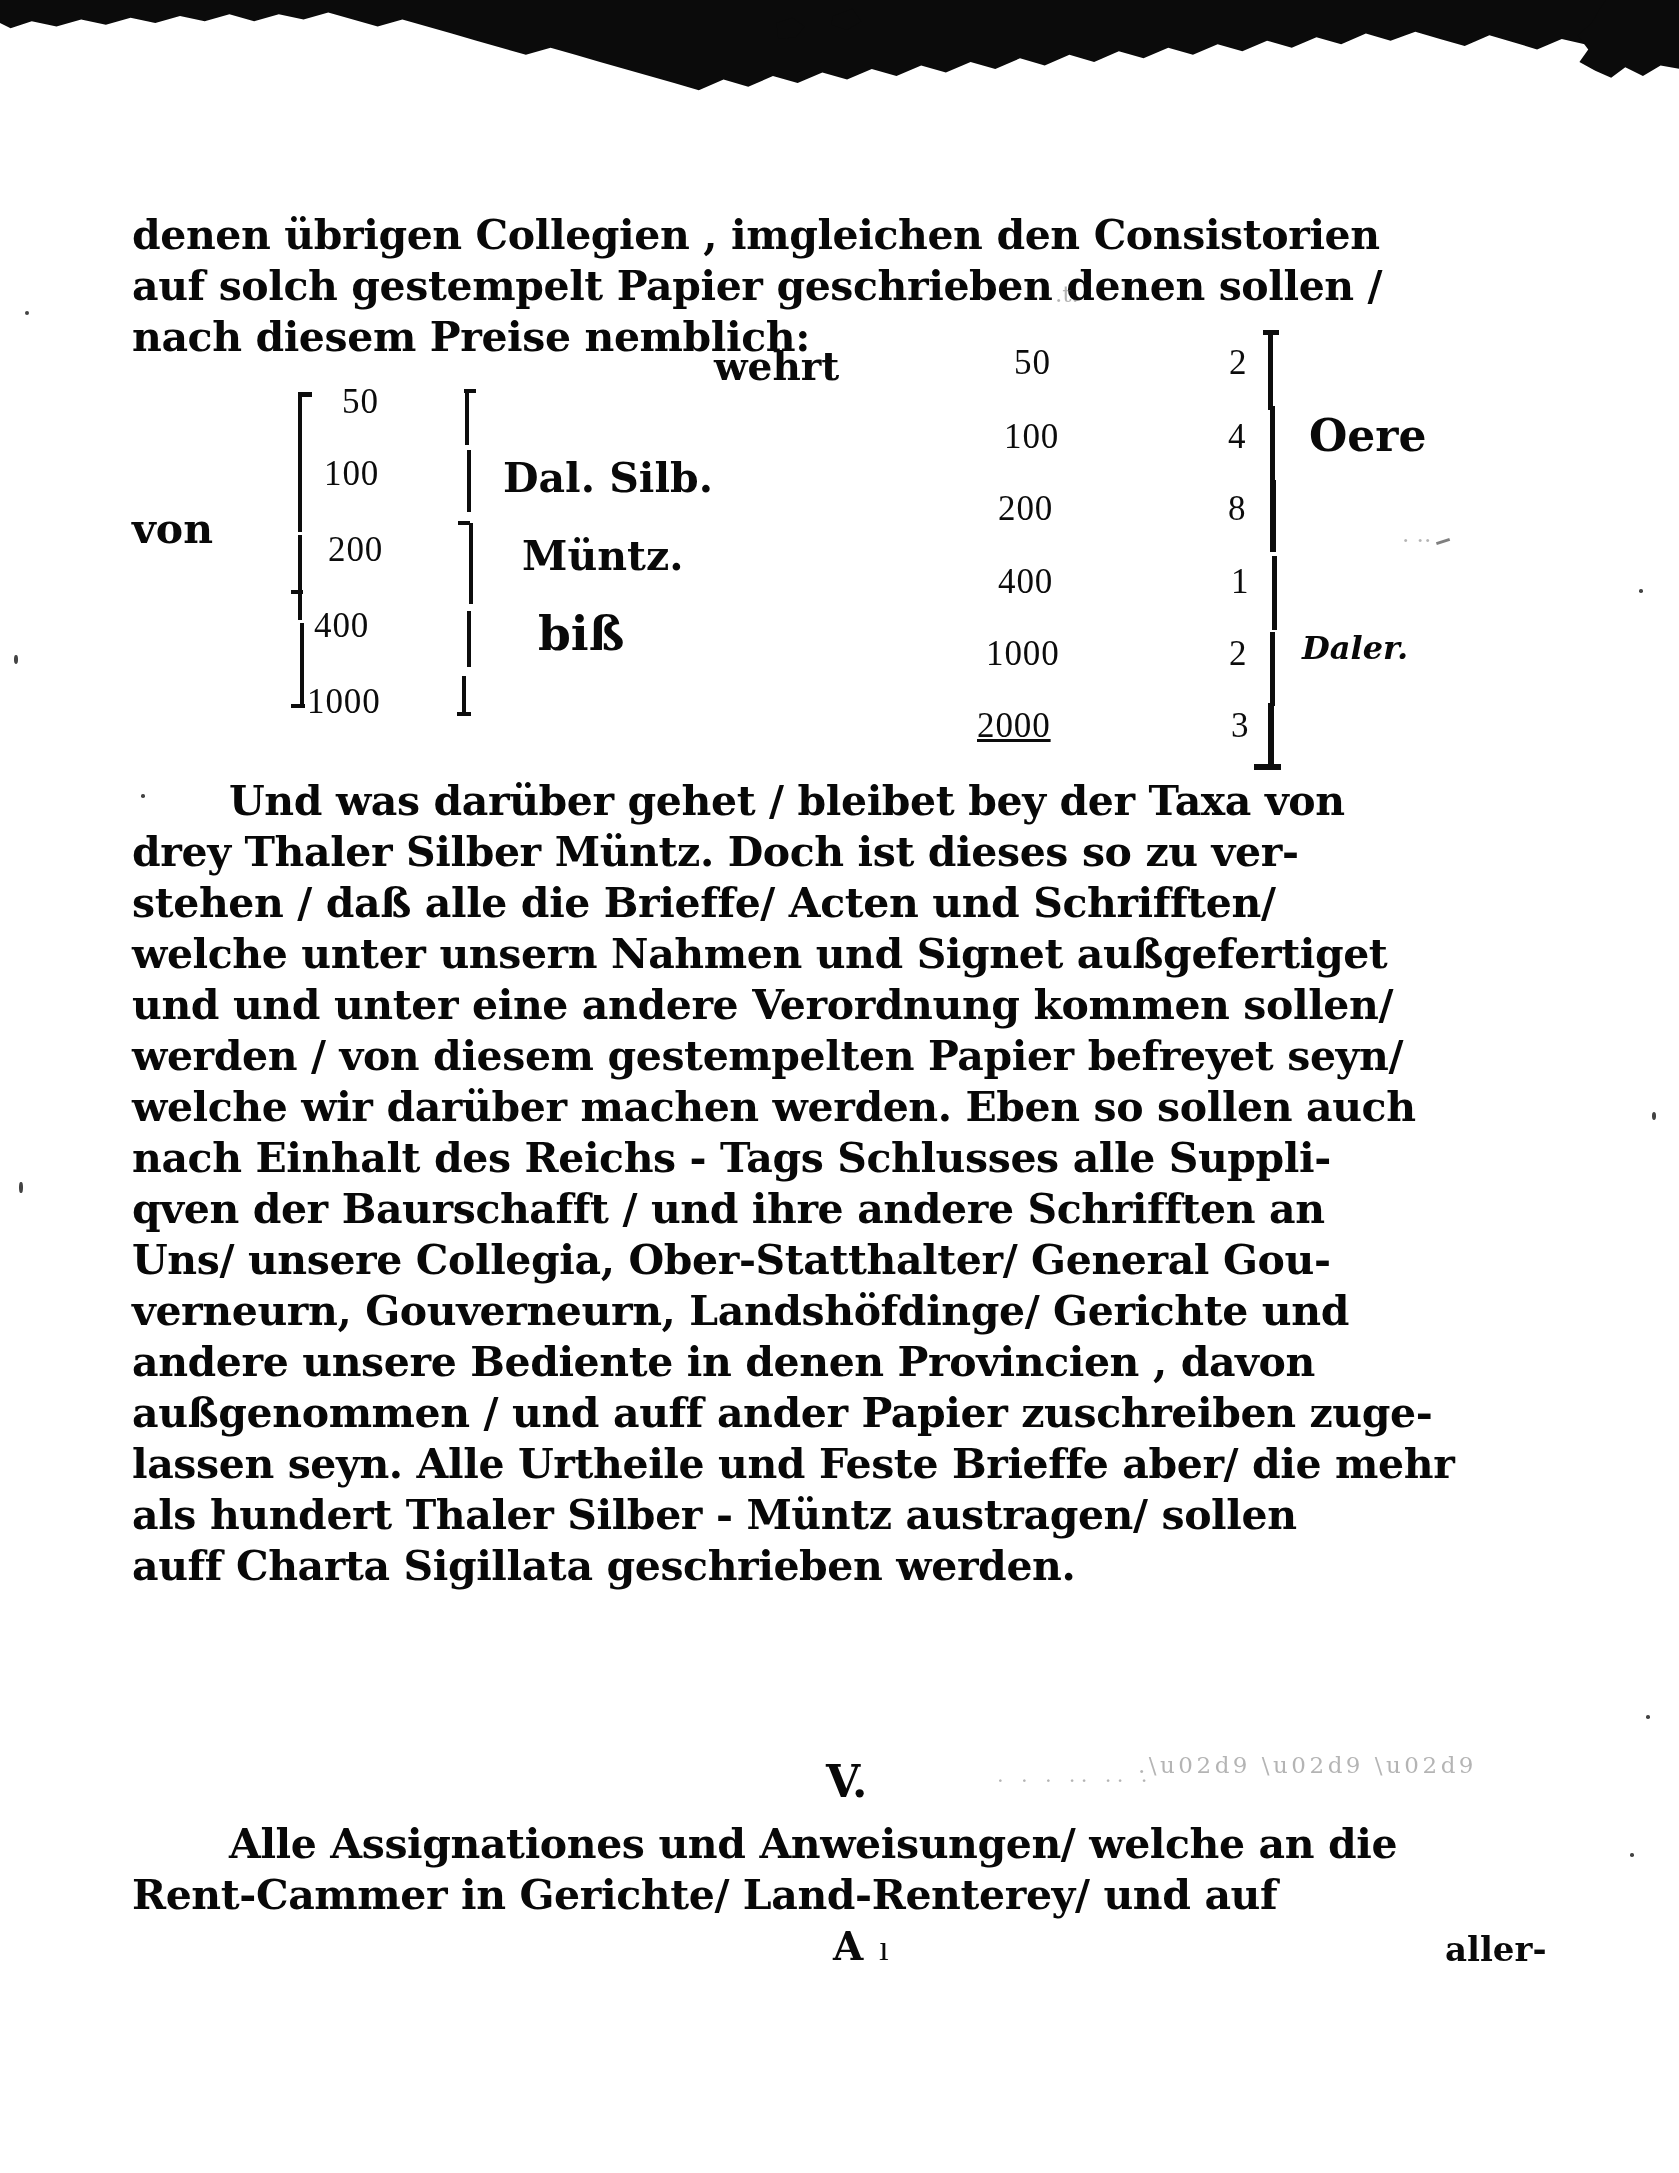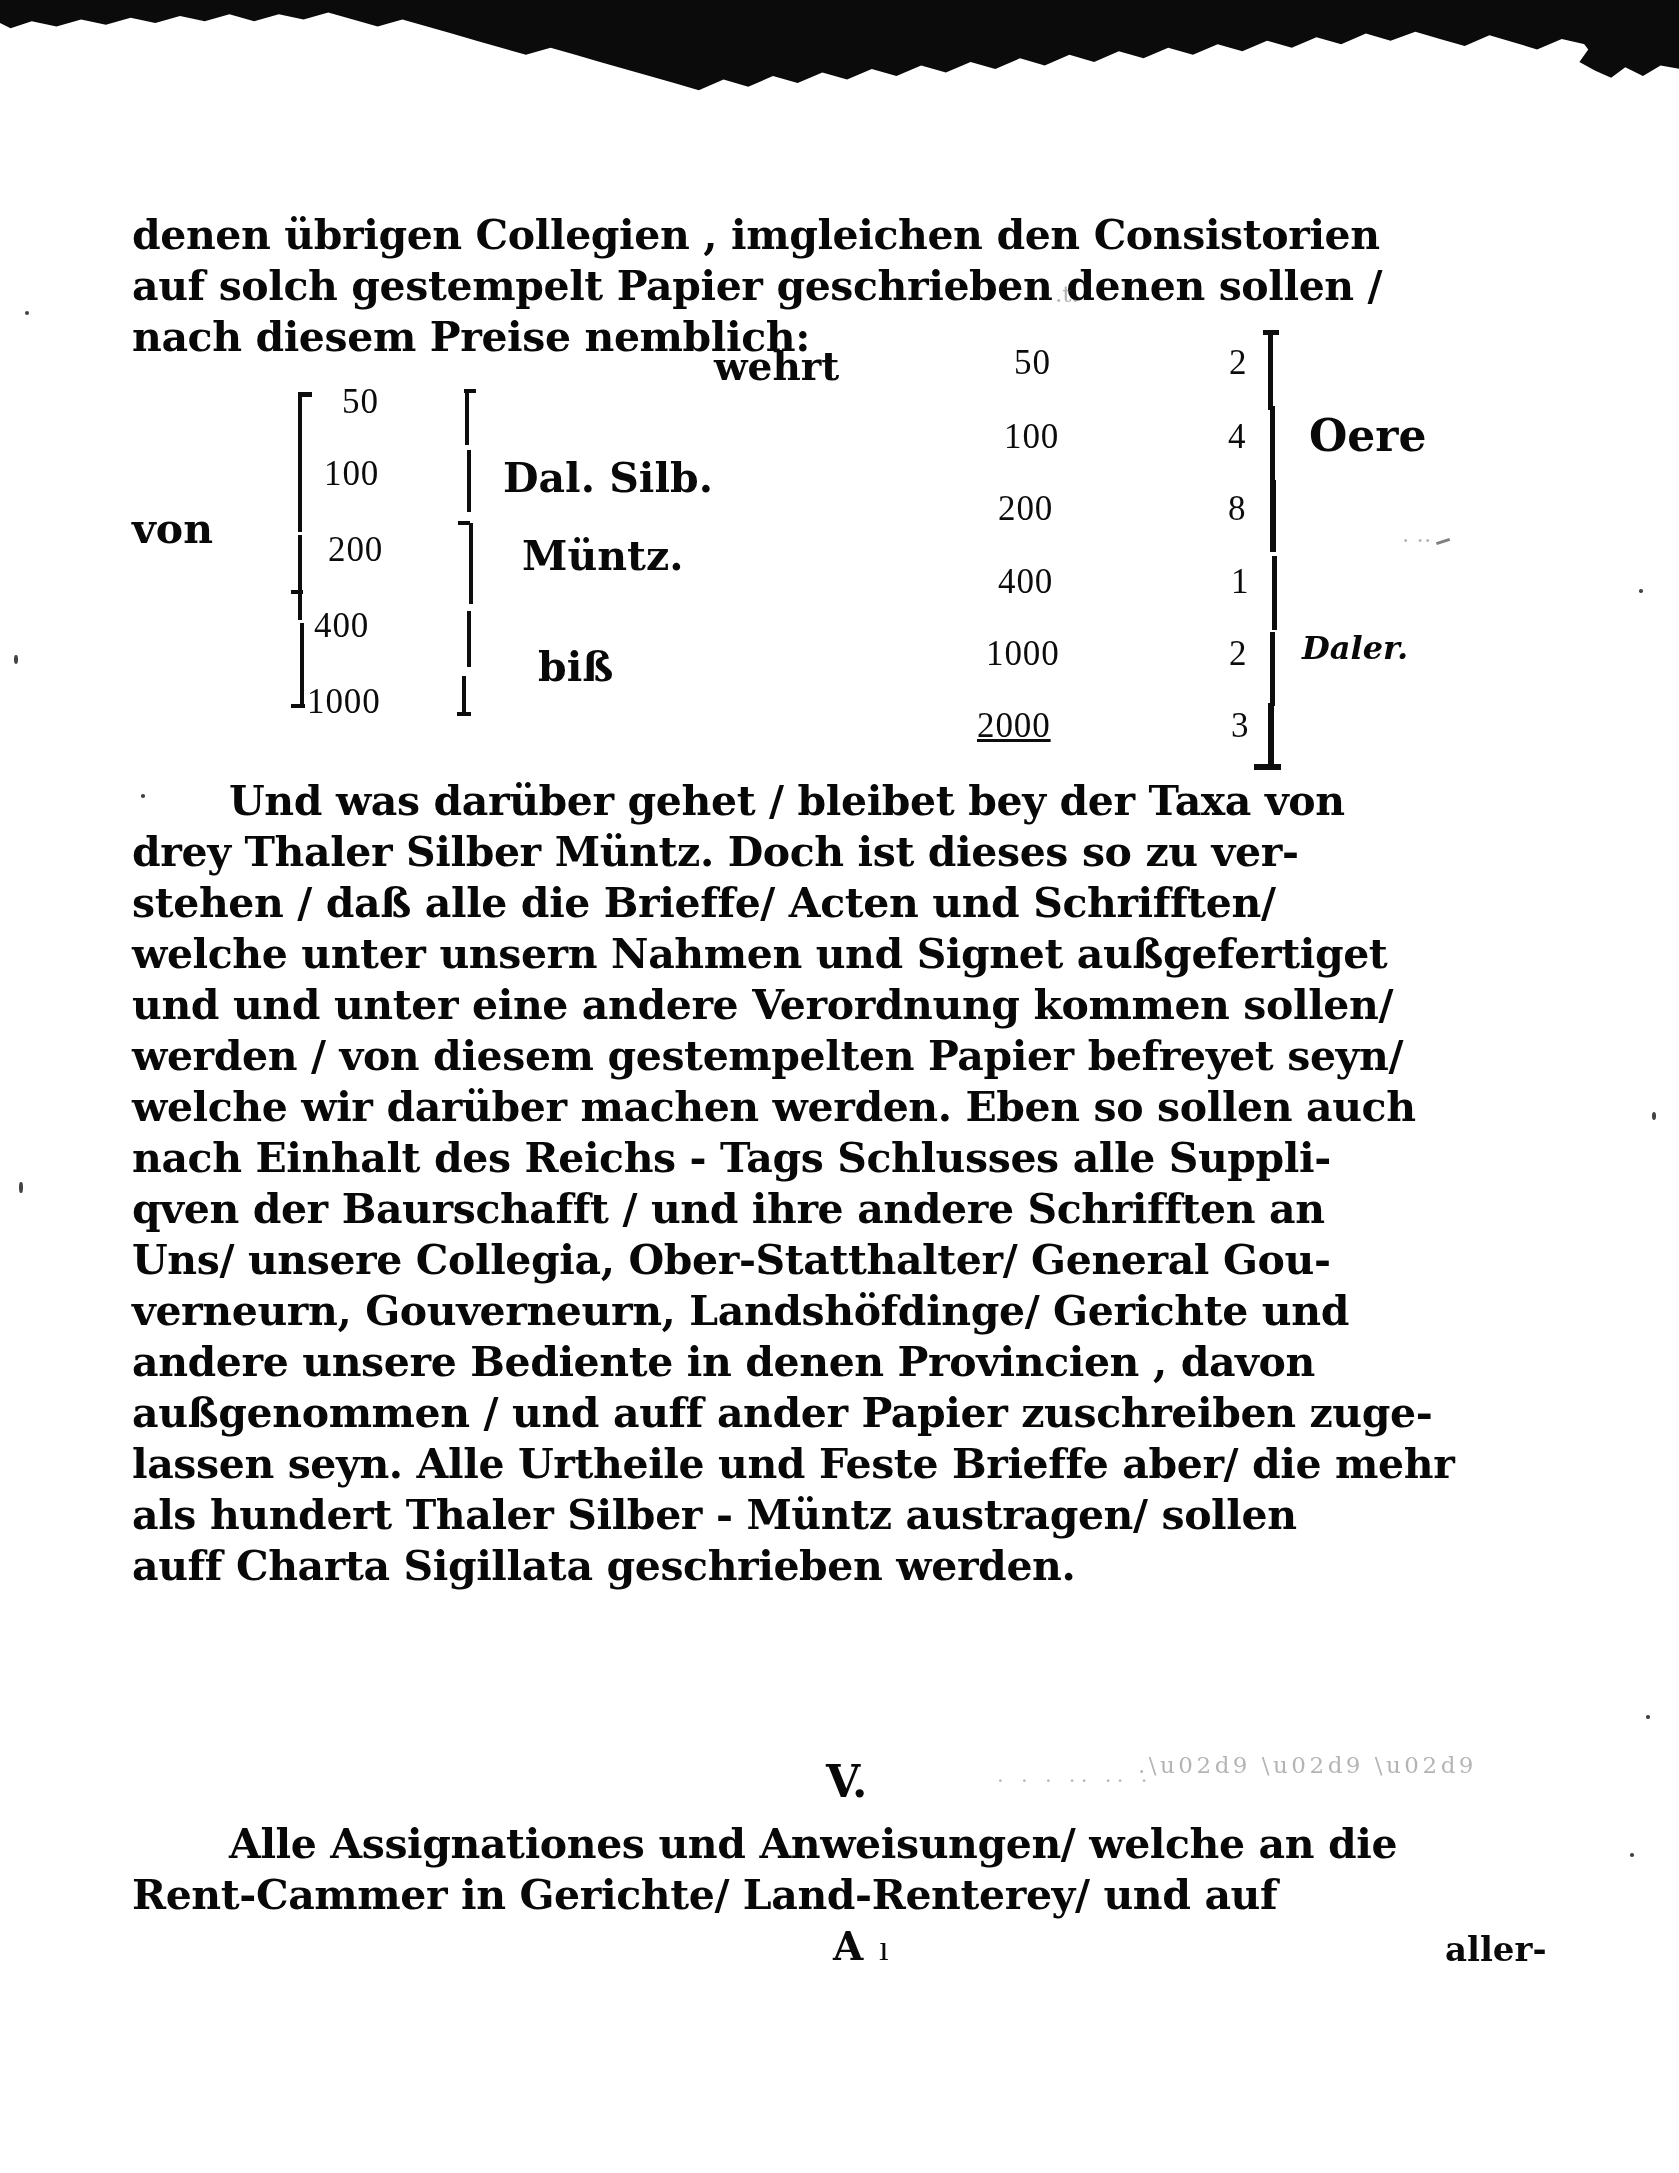--- a/index.html
+++ b/index.html
@@ -180,21 +180,21 @@
     <div class="pt-rule" style="left:335px; top:49px;  width:4.4px; height:62px;"></div>
     <div class="pt-rule" style="left:337px; top:122px; width:4.4px; height:81px;"></div>
     <div class="pt-rule" style="left:335px; top:210px; width:4.4px; height:56px;"></div>
     <div class="pt-rule" style="left:330px; top:275px; width:4.4px; height:39px;"></div>
     <div class="pt-rule" style="left:332px; top:-12.4px; width:12.4px;height:4.4px;"></div>
     <div class="pt-rule" style="left:325px; top:311px; width:14px;height:4.4px;"></div>
     <div class="pt-rule" style="left:326px; top:120px; width:12.4px;height:4.4px;"></div>
 
     <div class="pt-cell pt-frak" style="left:371px; top:53px; font-size:41px;">Dal. Silb.</div>
     <div class="pt-cell pt-frak" style="left:390px; top:131px; font-size:41px;">Müntz.</div>
-    <div class="pt-cell pt-frak" style="left:406px; top:205px; font-size:41px;margin-top:37px;">biß</div>
+    <div class="pt-cell pt-frak" style="left:406px; top:205px; font-size:47px;">biß</div>
 
     <div class="pt-cell pt-num" style="left:882px; top:-58px;">50</div>
     <div class="pt-cell pt-num" style="left:872px;  top:16px;">100</div>
     <div class="pt-cell pt-num" style="left:866px;  top:88px;">200</div>
     <div class="pt-cell pt-num" style="left:866px;  top:161px;">400</div>
     <div class="pt-cell pt-num" style="left:854px;  top:233px;">1000</div>
     <div class="pt-cell pt-num" style="left:845px;  top:305px;text-decoration:underline;">2000</div>
 
     <div class="pt-cell pt-num" style="left:1097px; top:-58px;">2</div>
     <div class="pt-cell pt-num" style="left:1096px; top:16px;">4</div>

